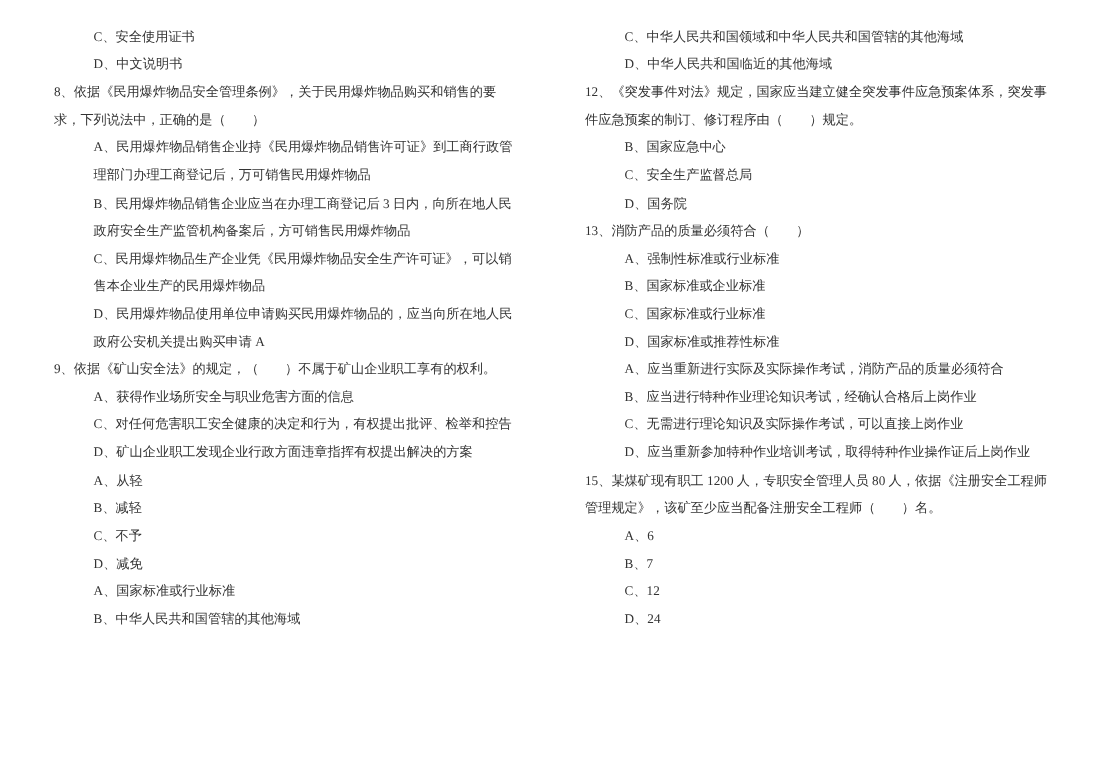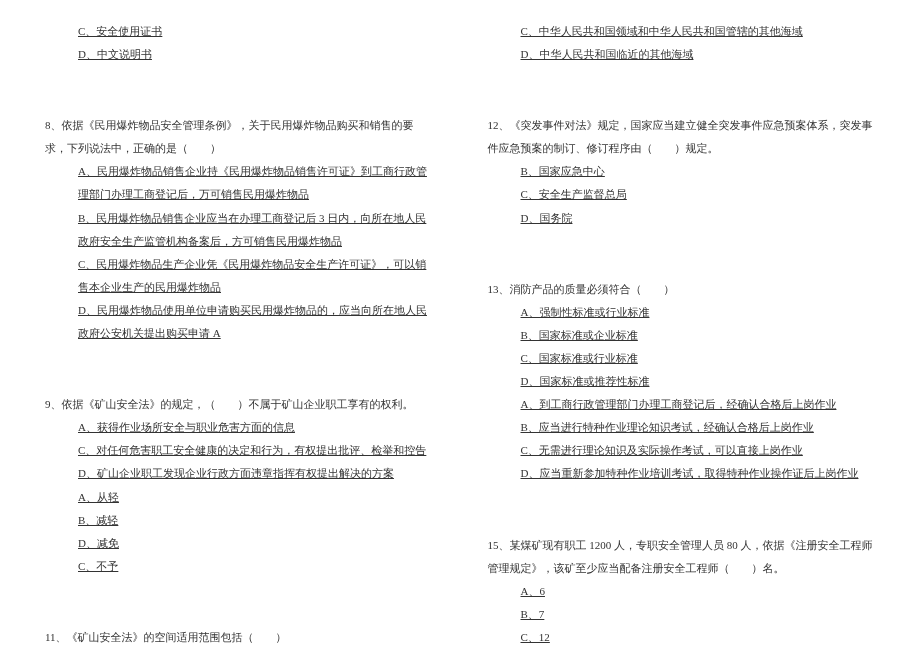--- a/index.html
+++ b/index.html
@@ -17,64 +17,61 @@
       padding: 20px 45px 10px 45px;
       gap: 55px;
     }
     .column {
       flex: 1;
       line-height: 2.1;
       color: #333;
     }
     .option {
       padding-left: 3em;
-      text-decoration: underline;
     }
     .question {
       padding-left: 0;
-      margin-top: 48px;
     }
   </style>
 </head>
 <body>
 
 <div class="page">
   <div class="column">
     <div class="option">C、安全使用证书</div>
     <div class="option">D、中文说明书</div>
     <div class="question">8、依据《民用爆炸物品安全管理条例》，关于民用爆炸物品购买和销售的要求，下列说法中，正确的是（　　）</div>
     <div class="option">A、民用爆炸物品销售企业持《民用爆炸物品销售许可证》到工商行政管理部门办理工商登记后，万可销售民用爆炸物品</div>
     <div class="option">B、民用爆炸物品销售企业应当在办理工商登记后 3 日内，向所在地人民政府安全生产监管机构备案后，方可销售民用爆炸物品</div>
     <div class="option">C、民用爆炸物品生产企业凭《民用爆炸物品安全生产许可证》，可以销售本企业生产的民用爆炸物品</div>
     <div class="option">D、民用爆炸物品使用单位申请购买民用爆炸物品的，应当向所在地人民政府公安机关提出购买申请 A</div>
     <div class="question">9、依据《矿山安全法》的规定，（　　）不属于矿山企业职工享有的权利。</div>
     <div class="option">A、获得作业场所安全与职业危害方面的信息</div>
     <div class="option">C、对任何危害职工安全健康的决定和行为，有权提出批评、检举和控告</div>
     <div class="option">D、矿山企业职工发现企业行政方面违章指挥有权提出解决的方案</div>
     <div class="option">A、从轻</div>
     <div class="option">B、减轻</div>
+    <div class="option">C、不予</div>
     <div class="option">D、减免</div>
-    <div class="option">C、不予</div>
-    <div class="question">11、《矿山安全法》的空间适用范围包括（　　）</div>
     <div class="option">A、国家标准或行业标准</div>
     <div class="option">B、中华人民共和国管辖的其他海域</div>
   </div>
   <div class="column">
     <div class="option">C、中华人民共和国领域和中华人民共和国管辖的其他海域</div>
     <div class="option">D、中华人民共和国临近的其他海域</div>
     <div class="question">12、《突发事件对法》规定，国家应当建立健全突发事件应急预案体系，突发事件应急预案的制订、修订程序由（　　）规定。</div>
     <div class="option">B、国家应急中心</div>
     <div class="option">C、安全生产监督总局</div>
     <div class="option">D、国务院</div>
     <div class="question">13、消防产品的质量必须符合（　　）</div>
     <div class="option">A、强制性标准或行业标准</div>
     <div class="option">B、国家标准或企业标准</div>
     <div class="option">C、国家标准或行业标准</div>
     <div class="option">D、国家标准或推荐性标准</div>
-    <div class="option">A、到工商行政管理部门办理工商登记后，经确认合格后上岗作业</div>
+    <div class="option">A、应当重新进行实际及实际操作考试，消防产品的质量必须符合</div>
     <div class="option">B、应当进行特种作业理论知识考试，经确认合格后上岗作业</div>
     <div class="option">C、无需进行理论知识及实际操作考试，可以直接上岗作业</div>
     <div class="option">D、应当重新参加特种作业培训考试，取得特种作业操作证后上岗作业</div>
     <div class="question">15、某煤矿现有职工 1200 人，专职安全管理人员 80 人，依据《注册安全工程师管理规定》，该矿至少应当配备注册安全工程师（　　）名。</div>
     <div class="option">A、6</div>
     <div class="option">B、7</div>
     <div class="option">C、12</div>
     <div class="option">D、24</div>
   </div>
 </div>

